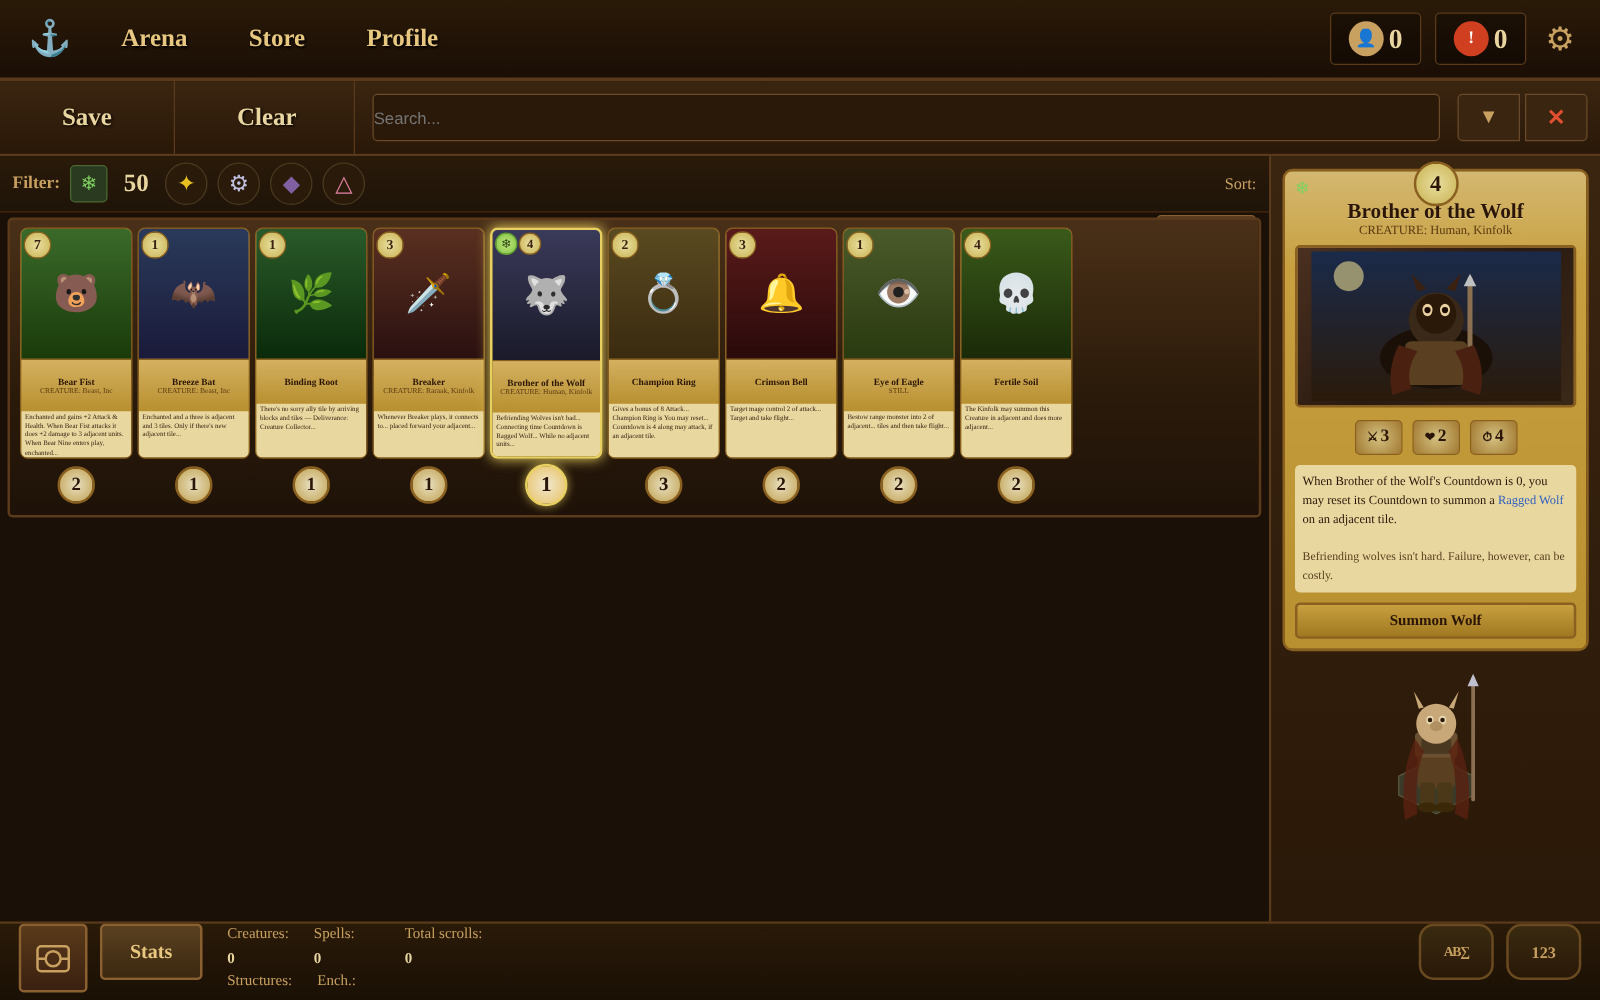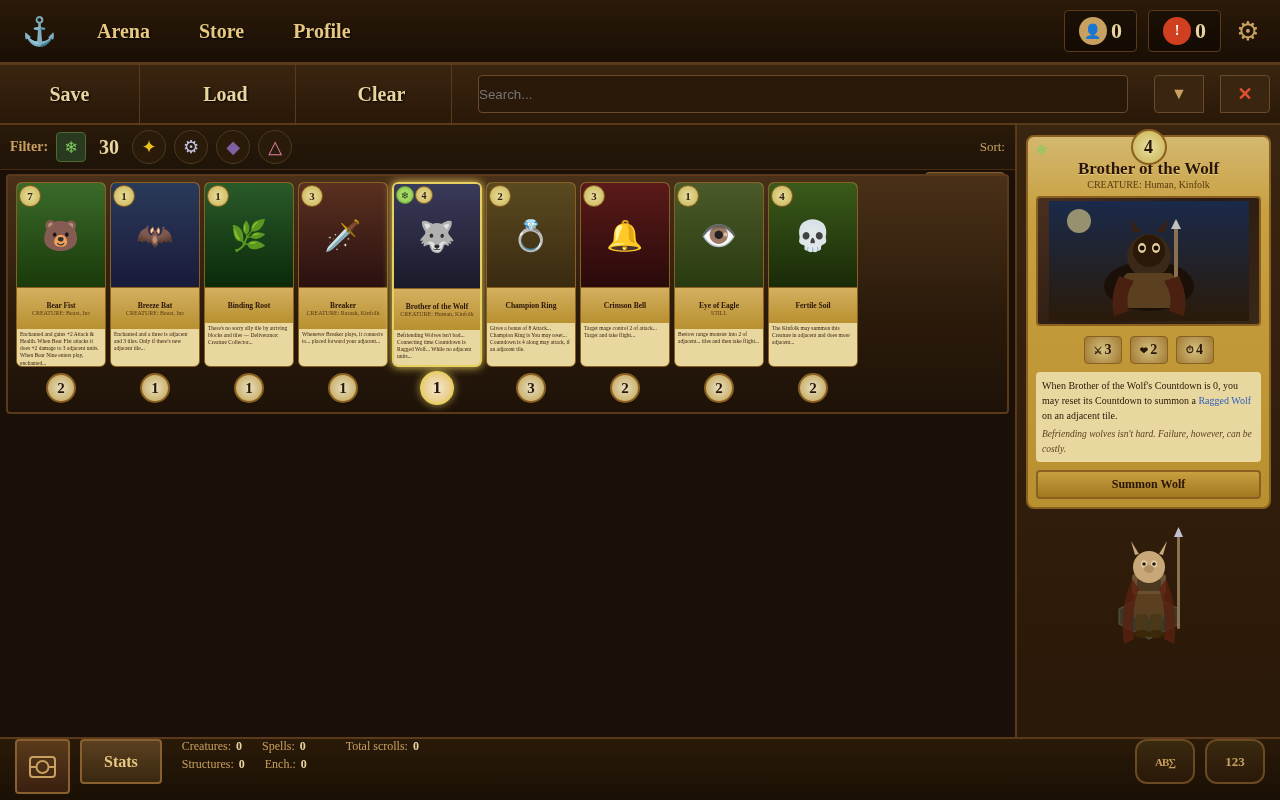--- a/index.html
+++ b/index.html
@@ -104,21 +104,21 @@
     }
 
     
     #toolbar {
       width: 1280px;
       height: 60px;
       background: linear-gradient(180deg, #3a2510 0%, #2a1808 100%);
       border-bottom: 2px solid #5a3a1a;
       display: flex;
       align-items: center;
-      gap: 16px;
+      gap: 4px;
     }
     .toolbar-btn {
       height: 60px;
       min-width: 140px;
       display: flex;
       align-items: center;
       justify-content: center;
       font-size: 20px;
       font-weight: bold;
       color: #e8d5a0;
@@ -431,24 +431,23 @@
       font-size: 10px;
       color: #2a1508;
       line-height: 1.5;
       margin: 4px 0;
       flex: 1;
     }
     .detail-link {
       color: #3060c0;
     }
     .detail-flavor {
-      font-style: italic;
       color: #5a4020;
       font-size: 9.5px;
-      margin-top: 4px;
+      margin-top: 16px;
     }
     .detail-ability-btn {
       background: linear-gradient(180deg, #c8a040 0%, #a07820 100%);
       border: 2px solid #8a6020;
       border-radius: 4px;
       padding: 5px 27px;
       font-size: 12px;
       font-weight: bold;
       color: #2a1508;
       text-align: center;
@@ -510,20 +509,21 @@
       gap: 3px;
       margin-left: 10px;
     }
     .stats-row {
       display: flex;
       gap: 20px;
     }
     .stats-item {
       display: flex;
       gap: 5px;
+      flex-direction: column;
     }
     .stats-val {
       color: #e8d5a0;
       font-weight: bold;
     }
     .bottom-spacer { flex: 1; }
     .view-btn {
       width: 60px;
       height: 45px;
       background: linear-gradient(180deg, #3a2a10 0%, #2a1808 100%);
@@ -607,35 +607,34 @@
   </div>
   <div class="nav-counter" style="margin-left:6px;">
     <div class="icon-circle" style="background:#d04020; color:#fff; font-weight:bold;">!</div>
     <span>0</span>
   </div>
   <div class="nav-gear">⚙</div>
 </div>
 
 <div id="toolbar">
   <div class="toolbar-btn">Save</div>
-  <div class="toolbar-btn">Load</div>
   <div class="toolbar-btn">Clear</div>
   <input class="toolbar-search" type="text" placeholder="Search..." style="">
   <div class="toolbar-dropdown">▼</div>
   <div class="toolbar-close">✕</div>
 </div>
 
 <div id="main">
 
   <div id="left-panel">
 
     <div id="filter-bar">
       <span class="filter-label">Filter:</span>
       <div class="filter-snowflake">❄</div>
-      <span class="filter-count">30</span>
+      <span class="filter-count">50</span>
       <div class="filter-icon-btn" style="color:#e8c020; font-size:18px;">✦</div>
       <div class="filter-icon-btn" style="color:#c0c0e0; font-size:18px;">⚙</div>
       <div class="filter-icon-btn" style="color:#8060a0; font-size:18px;">◆</div>
       <div class="filter-icon-btn" style="color:#e080a0; font-size:18px;">△</div>
       <div style="flex:1;"></div>
 
       <div style="display:flex;flex-direction:column;gap:4px;">
         <div style="font-size:13px;color:#c8a060;text-align:right;">Sort:</div>
       </div>
     </div>

